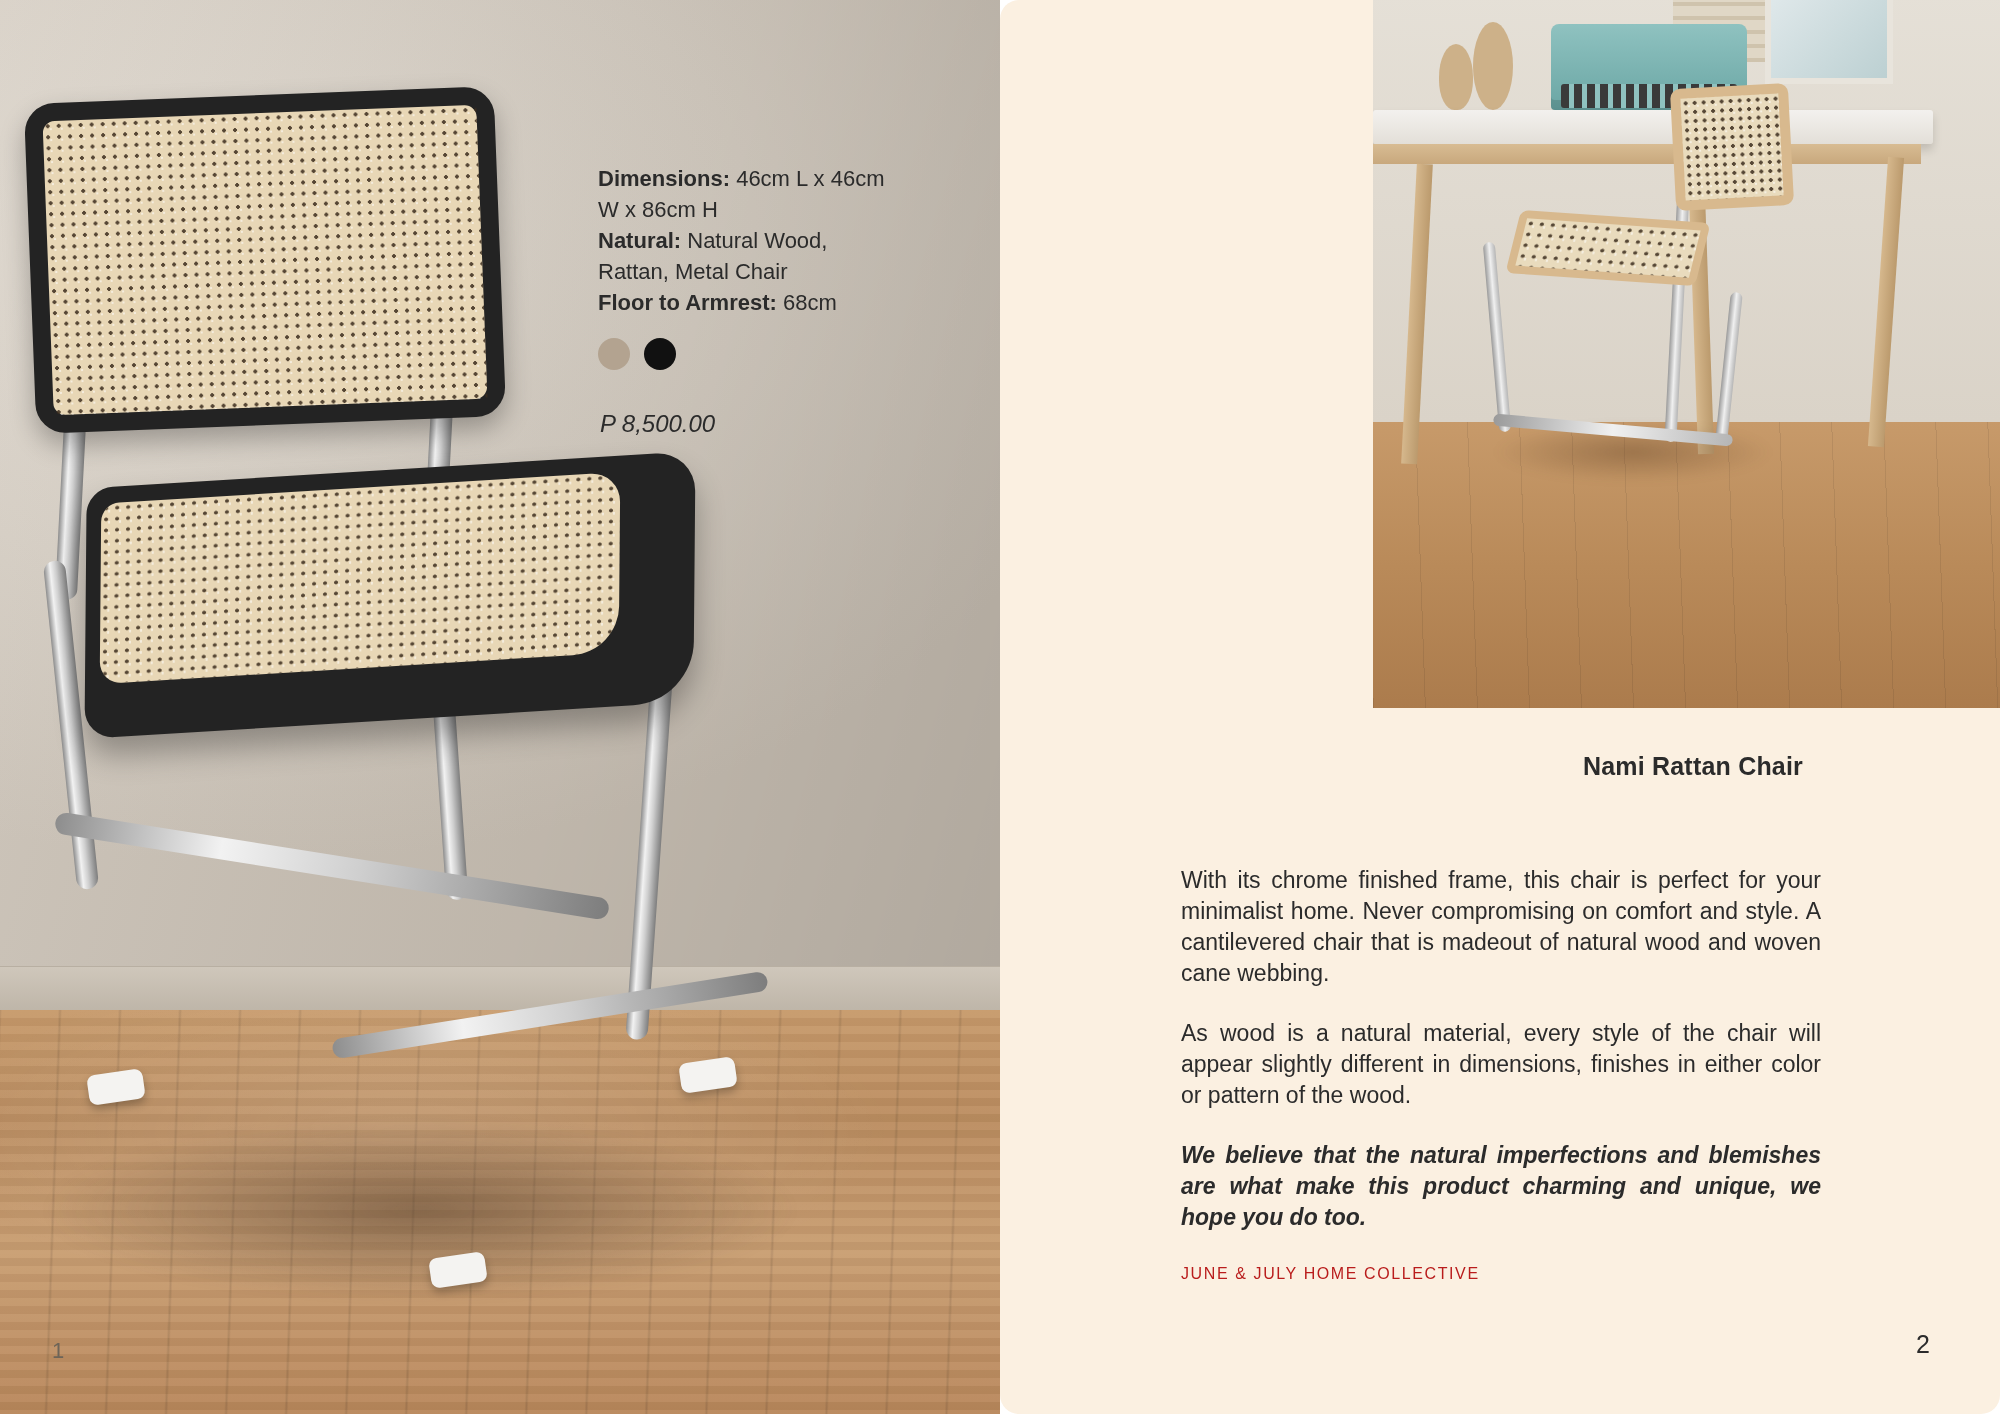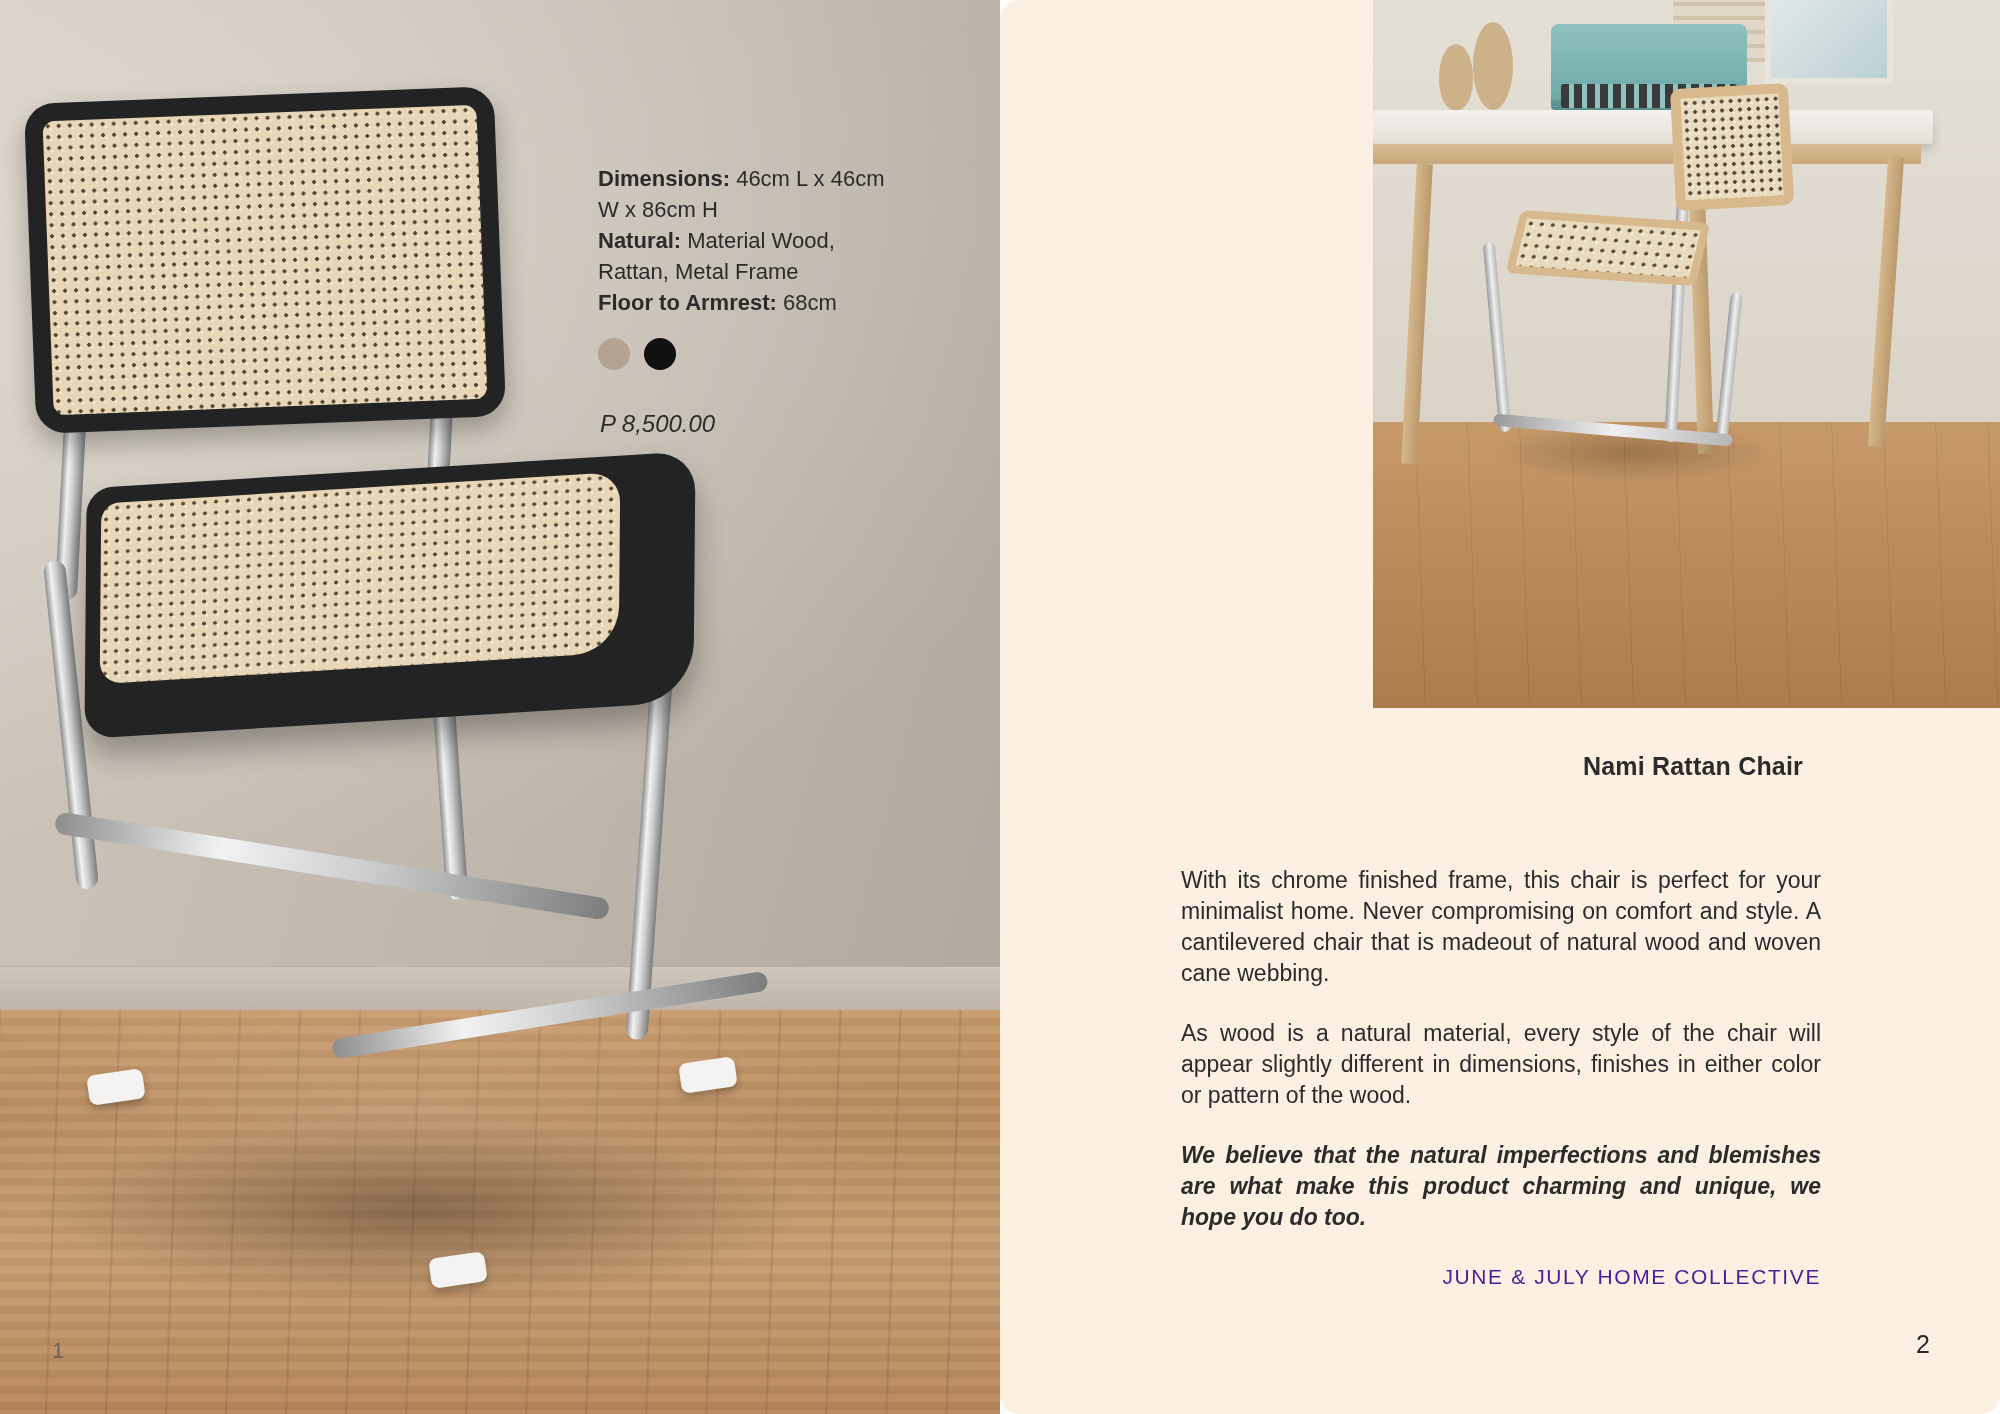--- a/index.html
+++ b/index.html
@@ -183,21 +183,21 @@
     position:absolute; left:1181px; top:833px; width:640px;margin-top:32px;
   }
   .page-right .body-copy{ left:181px; }
   .para{
     font-size:23px; line-height:31px; color:#2b2b2b;
     text-align: justify; margin-bottom:29px;
   }
   .para.bold-italic{ font-weight:700; font-style:italic; }
   .brand{
     position:absolute; left:181px; top:1265px; width:640px;
-    text-align:right; font-size:21px; letter-spacing:1.6px; color:#4c1d95;
+    text-align:left; font-size:16px; letter-spacing:1.6px; color:#b91c1c;
   }
   .page-num-right{
     position:absolute; right:70px; top:1330px; font-size:25px; color:#2b2b2b;
   }
 </style>
 </head>
 <body>
 
 <div class="spread">
 
@@ -226,21 +226,21 @@
       <div class="foot f1"></div>
       <div class="foot f2"></div>
       <div class="foot f3"></div>
     </div>
 
     <div class="spec-block">
       <div class="spec-line">
         <b>Dimensions:</b><span> 46cm L x 46cm W x 86cm H</span>
       </div>
       <div class="spec-line">
-        <b>Natural:</b><span> Material Wood, Rattan, Metal Frame</span>
+        <b>Natural:</b><span> Natural Wood, Rattan, Metal Chair</span>
       </div>
       <div class="spec-line">
         <b>Floor to Armrest:</b><span> 68cm</span>
       </div>
       <div class="swatches">
         <span class="swatch" style="background:#b3a390"></span>
         <span class="swatch" style="background:#111111"></span>
       </div>
     </div>
 

